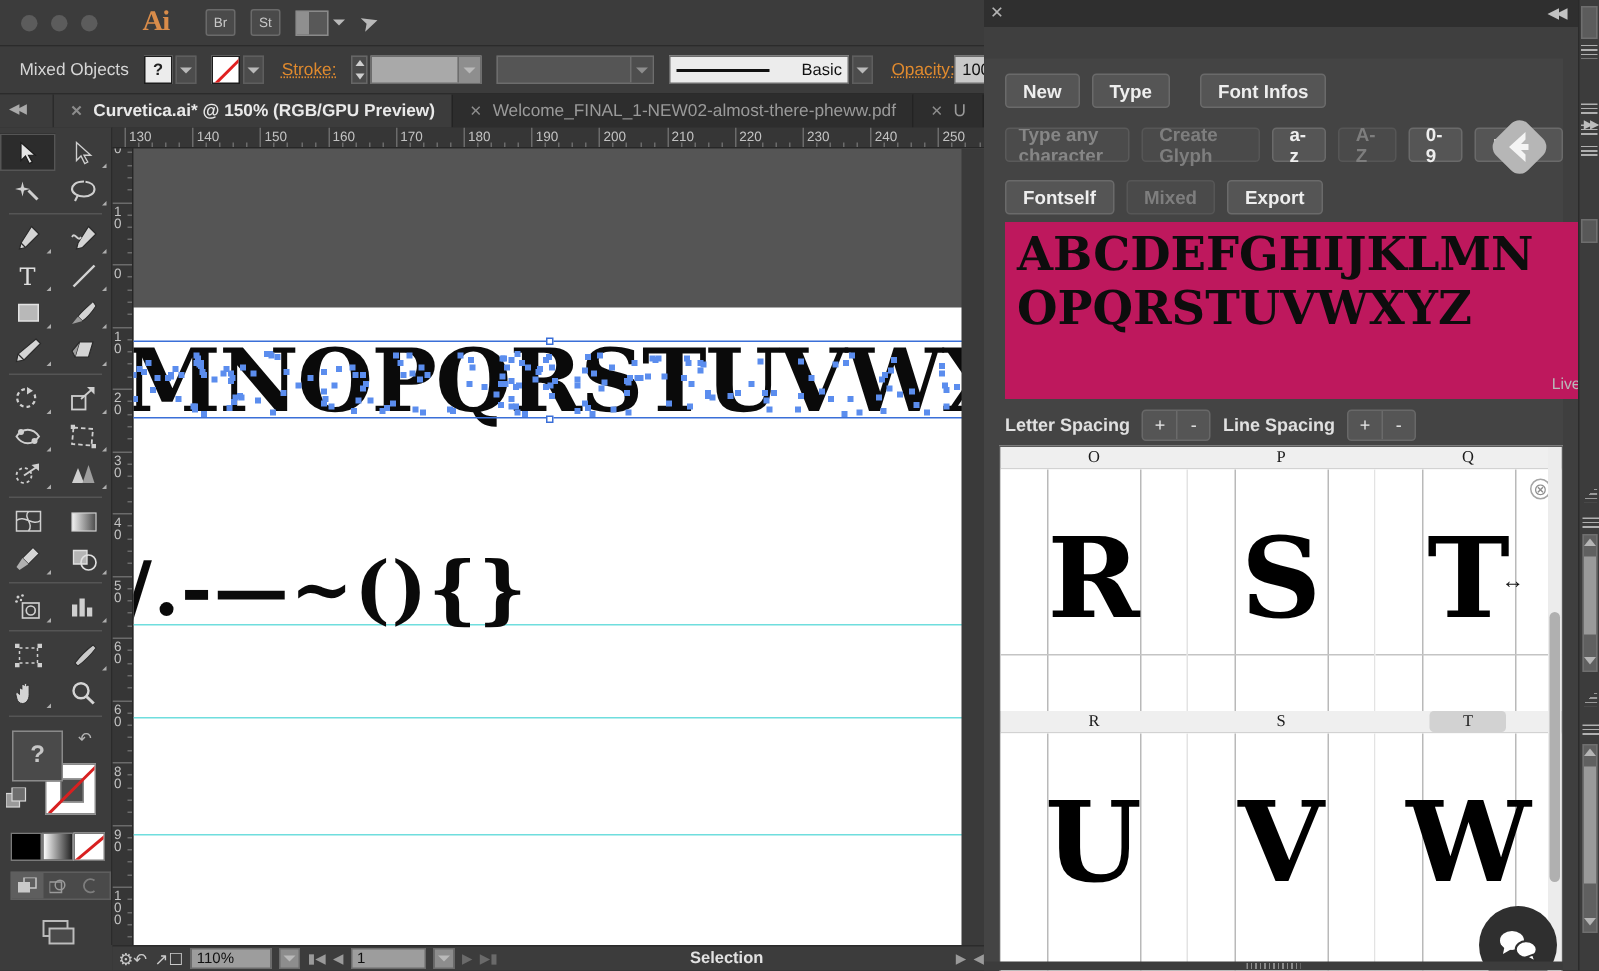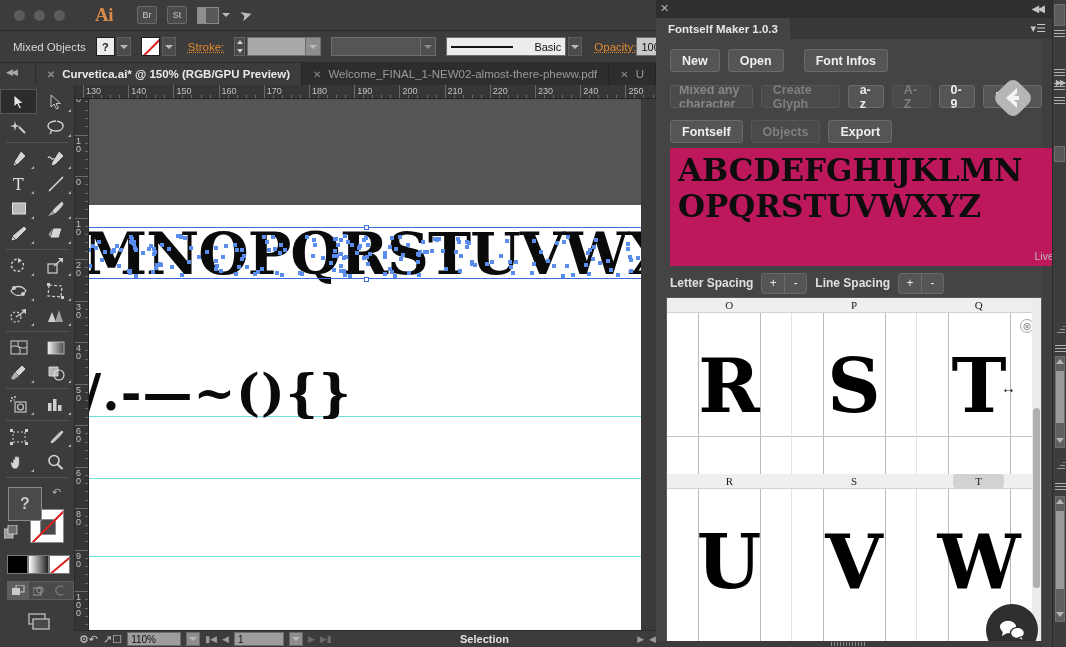--- a/index.html
+++ b/index.html
@@ -935,45 +935,41 @@
     </div>
   </div>
 
   <div class="fs-root">
 
     <div class="fs-titlebar">
       <div class="closex">✕</div>
       <div class="dblarr">◀◀</div>
     </div>
 
-    <div class="fs-tabstrip">
-      <div class="fs-tab">Fontself Maker 1.0.3</div>
-      <div class="fs-menu">▾☰</div>
-    </div>
 
     <div class="fs-body">
 
       <div class="fs-btnrow">
         <div class="fsbtn">New</div>
-        <div class="fsbtn">Open</div>
+        <div class="fsbtn">Type</div>
         <div class="fsbtn" style="margin-left:12px;">Font Infos</div>
       </div>
 
       <div class="fs-btnrow" style="padding-top:13px;">
-        <div class="fsbtn ghost" style="width:110px; justify-content:flex-start; padding:0 8px; overflow:hidden;">Mixed any character</div>
+        <div class="fsbtn ghost" style="width:110px; justify-content:flex-start; padding:0 8px; overflow:hidden;">Type any character</div>
         <div class="fsbtn dim">Create Glyph</div>
         <div class="fsbtn">a-z</div>
         <div class="fsbtn dim">A-Z</div>
         <div class="fsbtn">0-9</div>
         <div class="fsbtn">Batch</div>
       </div>
 
       <div class="fs-btnrow" style="padding-top:12px;">
         <div class="fsbtn">Fontself</div>
-        <div class="fsbtn dim">Objects</div>
+        <div class="fsbtn dim">Mixed</div>
         <div class="fsbtn">Export</div>
       </div>
 
       <div class="fs-logo">
         <svg width="42" height="42" viewBox="0 0 42 42">
           <rect x="6" y="6" width="30" height="30" rx="8" ry="8" transform="rotate(45 21 21)" fill="#b6b6b6"></rect>
           <path d="M25 11 L14 21 L25 31 L25 26 L20 21 L25 16 Z" fill="#f4f4f4"></path>
           <rect x="20" y="19" width="7" height="4" fill="#f4f4f4"></rect>
         </svg>
       </div>

